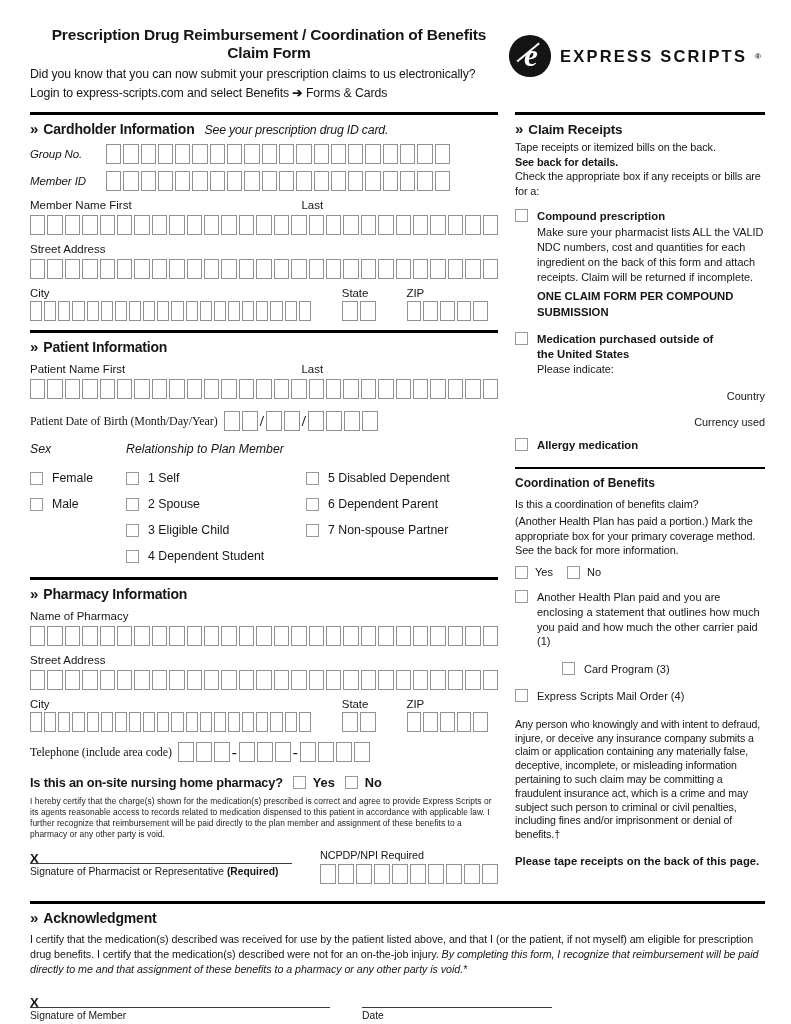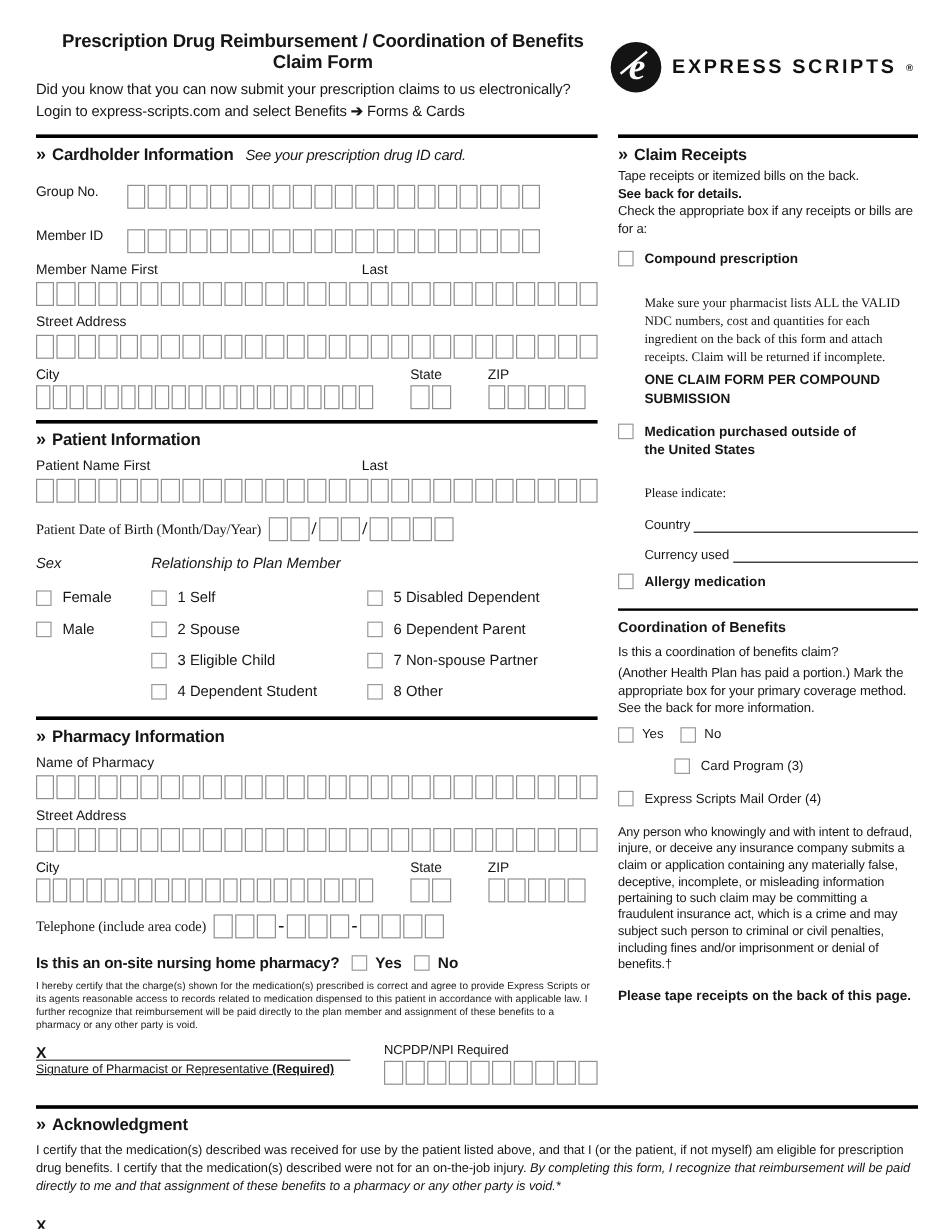--- a/index.html
+++ b/index.html
@@ -30,21 +30,21 @@
   .section { border-top:3px solid #000; padding-top:5px; }
   .sec-head { font-size:14px; font-weight:bold; display:flex; align-items:baseline; gap:7px; letter-spacing:-0.2px; }
   .chev { font-weight:bold; font-size:15px; letter-spacing:-2px; }
   .sec-note { font-style:italic; font-weight:normal; font-size:12.3px; margin-left:3px; }
 
   
   .boxrow { display:flex; gap:2px; height:20px; }
   .boxrow .box { flex:1 1 0; border:1px solid #909090; background:#fff; }
   .boxrow.fixed .box { flex:0 0 16px; }
   .flabel { font-size:11.5px; letter-spacing:-0.1px; }
-  .inline-field { display:flex; align-items:flex-start; margin-top:17px; }
+  .inline-field { display:flex; align-items:center; margin-top:7px;font-style:italic; }
   .inline-field .flabel { width:76px; flex:0 0 76px; }
   .inline-field .boxrow { flex:1; margin-right:48px; }
   .stack-label { font-size:11.5px; margin-top:8px; margin-bottom:2px; position:relative; height:14px; }
   .stack-label .last-label { position:absolute; left:58%; }
   .csz { display:flex; gap:31px; margin-top:8px; margin-right:10px; }
   .csz-group .flabel { display:block; margin-bottom:2px; }
   .sep { font-weight:bold; font-size:15px; margin:0 2px; align-self:center; }
 
   
   .cb { display:inline-block; width:13px; height:13px; border:1px solid #9a9a9a; background:#fff; flex:0 0 13px; }
@@ -63,34 +63,34 @@
   .phone-row { display:flex; align-items:center; margin-top:10px;font-family:Liberation Serif, serif; }
   .phone-row .flabel { font-size:12px; margin-right:6px; }
   .nursing { display:flex; align-items:center; gap:10px; margin-top:13px; }
   .nursing .q { font-size:12.8px; font-weight:bold; letter-spacing:-0.2px; }
   .nursing .opt { font-size:12.8px; font-weight:bold; }
   .cert { font-size:8.4px; line-height:1.32; margin-top:6px; color:#222; letter-spacing:0.05px; }
 
   .sig-area { display:flex; margin-top:9px; padding-bottom:7px; align-items:flex-start; }
   .sig-block .sigline { border-bottom:1.6px solid #3a3a3a; height:15px; }
   .x { font-weight:bold; font-size:13px; }
-  .sig-caption { font-size:10.3px; margin-top:2px;text-decoration:underline; }
+  .sig-caption { font-size:10.3px; margin-top:2px; }
   .ncpdp { margin-left:28px; }
   .ncpdp .flabel { display:block; font-size:10.8px; margin-bottom:3px; }
 
   
   .rc-text { font-size:10.9px; line-height:1.34; letter-spacing:-0.1px; }
   .rc-bold { font-weight:bold; }
   .rc-item { display:flex; gap:9px; margin-top:11px; }
   .rc-item .body { flex:1; }
   .rc-label { font-size:11.3px; font-weight:bold; line-height:1.35; }
   .rc-label.normal { font-weight:normal; font-size:11px; }
-  .rc-detail { font-size:10.9px; line-height:1.38; margin-top:21px;font-family:Liberation Serif, serif; }
+  .rc-detail { font-size:10.9px; line-height:1.38; margin-top:0; }
   .rc-emph { font-size:11.3px; font-weight:bold; line-height:1.45; margin-top:3px; }
-  .fill-row { display:flex; align-items:flex-end; margin-top:13px; font-size:10.9px; }
+  .fill-row { display:flex; align-items:flex-end; margin-top:13px; font-size:10.9px;flex-direction:column; }
   .fill-line { flex:1; border-bottom:1px solid #161616; height:12px; margin-left:3px; }
   .cob { border-top:2px solid #000; margin-top:14px; padding-top:7px; }
   .cob-head { font-size:12px; font-weight:bold; }
   .yn { display:flex; gap:14px; margin-top:8px; font-size:11px; }
   .yn .cbrow { gap:7px; }
   .fraud { font-size:10.6px; line-height:1.3; margin-top:14px; letter-spacing:-0.1px; }
   .tape { font-size:11.3px; font-weight:bold; margin-top:13px; }
 
   
   .ack { margin-top:10px; }
@@ -397,24 +397,20 @@
                 <span>5  Disabled Dependent</span>
               </label>
             <label class="cbrow">
                 <span class="cb"></span>
                 <span>6  Dependent Parent</span>
               </label>
             <label class="cbrow">
                 <span class="cb"></span>
                 <span>7  Non-spouse Partner</span>
               </label>
-            <label class="cbrow">
-                <span class="cb"></span>
-                <span>8  Other</span>
-              </label>
           </div>
         </div>
       </div>
 
       <div class="section">
         <div class="sec-head">
           <span class="chev">»</span>
           <span>Pharmacy Information</span>
         </div>
 
@@ -637,20 +633,26 @@
           <label class="cbrow">
               <span class="cb"></span>
               <span>Yes</span>
             </label>
           <label class="cbrow">
               <span class="cb"></span>
               <span>No</span>
             </label>
         </div>
 
+        <div class="rc-item">
+          <span class="cb"></span>
+          <div class="body">
+              <div class="rc-label normal">Another Health Plan paid and you are enclosing a statement that outlines how much you paid and how much the other carrier paid (1)</div>
+            </div>
+        </div>
         <div class="rc-item" style="margin-top:13px;margin-left:47px;">
           <span class="cb"></span>
           <div class="body">
               <div class="rc-label normal">Card Program (3)</div>
             </div>
         </div>
         <div class="rc-item" style="margin-top:12px;">
           <span class="cb"></span>
           <div class="body">
               <div class="rc-label normal">Express Scripts Mail Order (4)</div>

